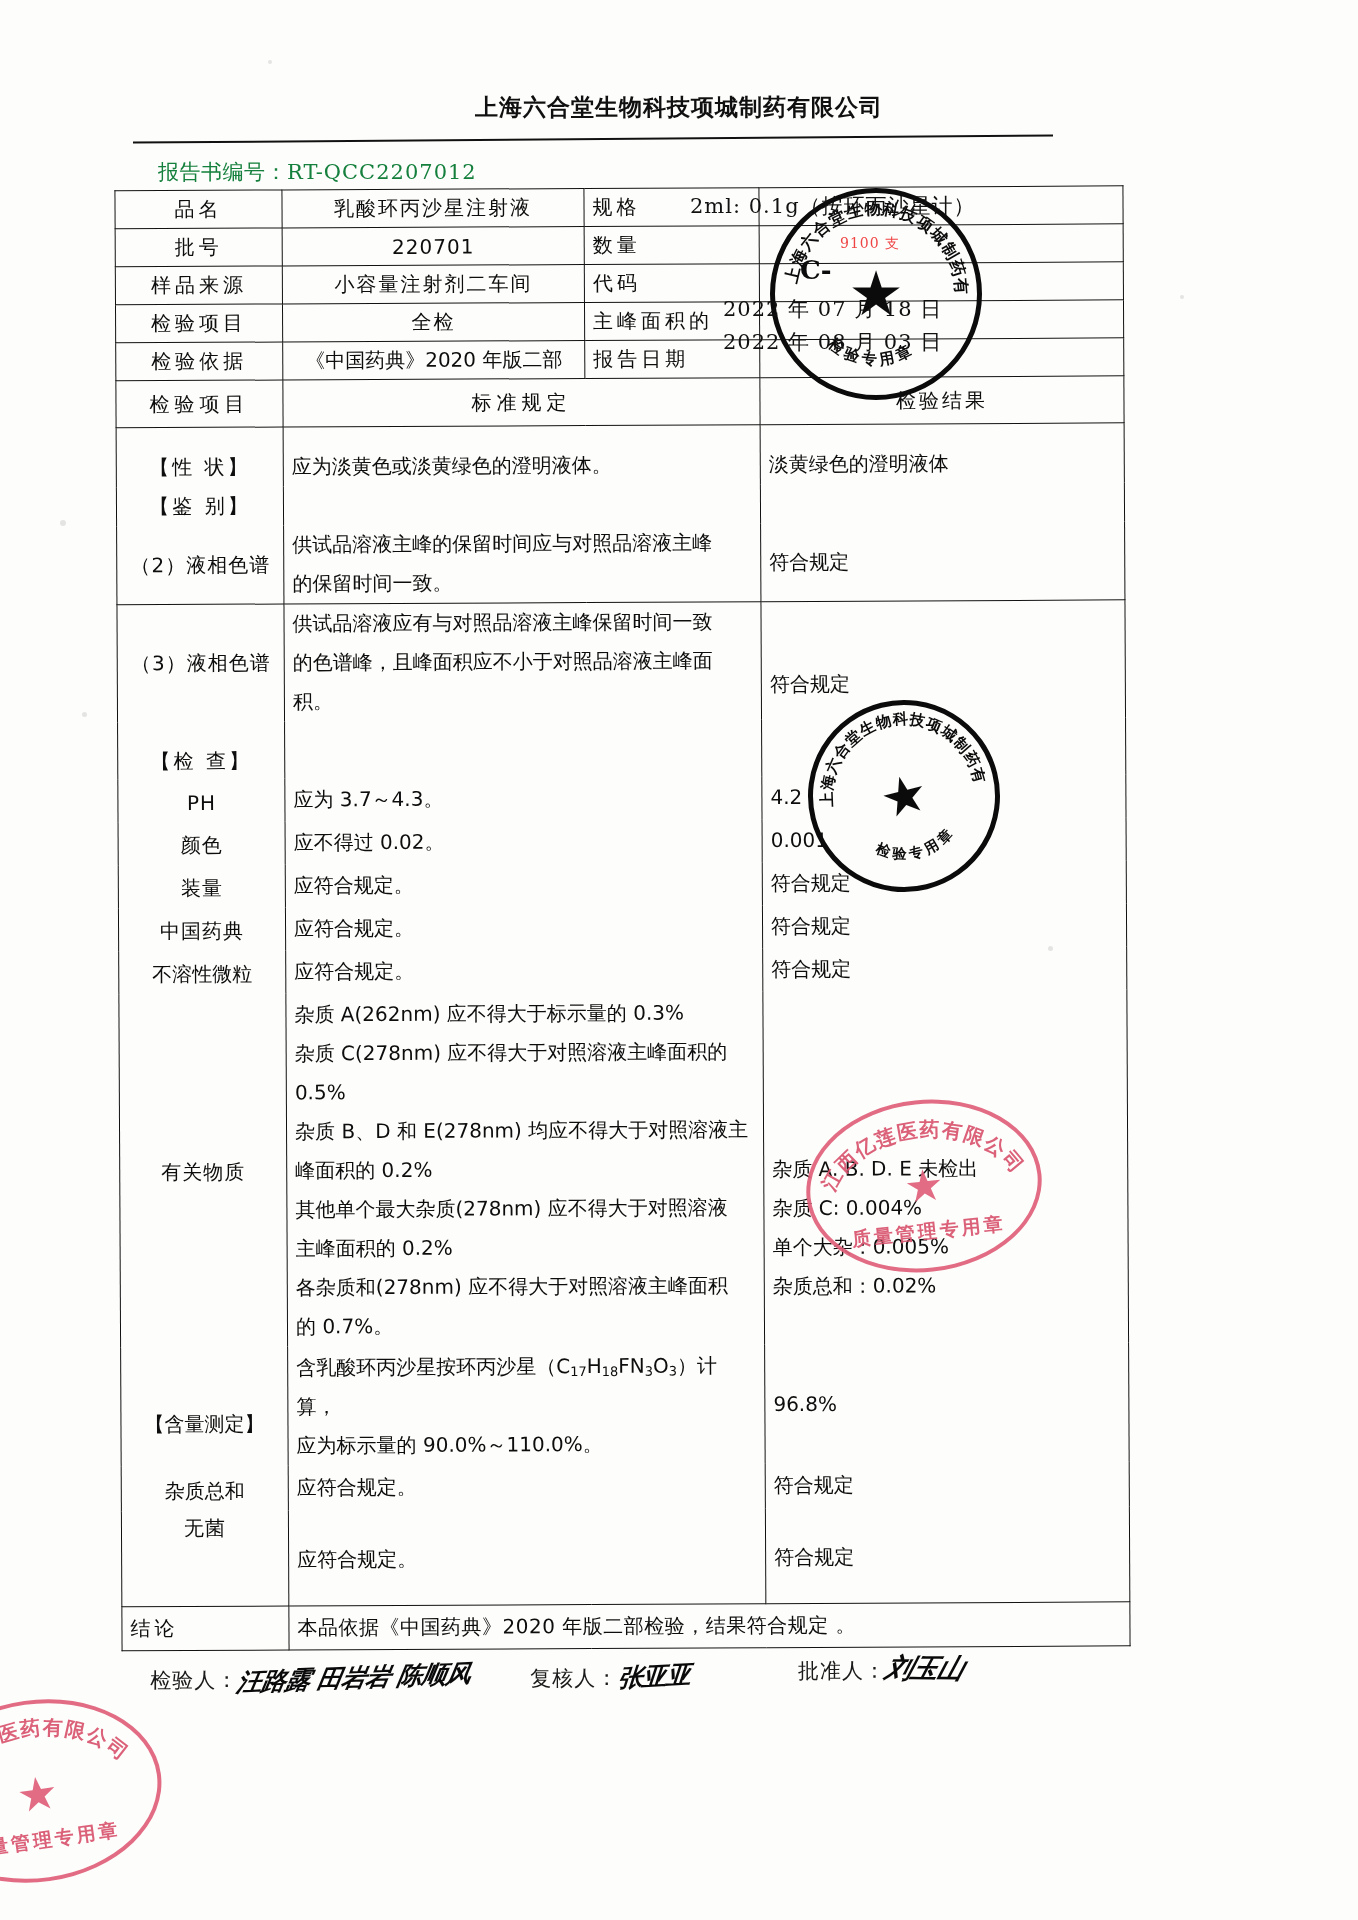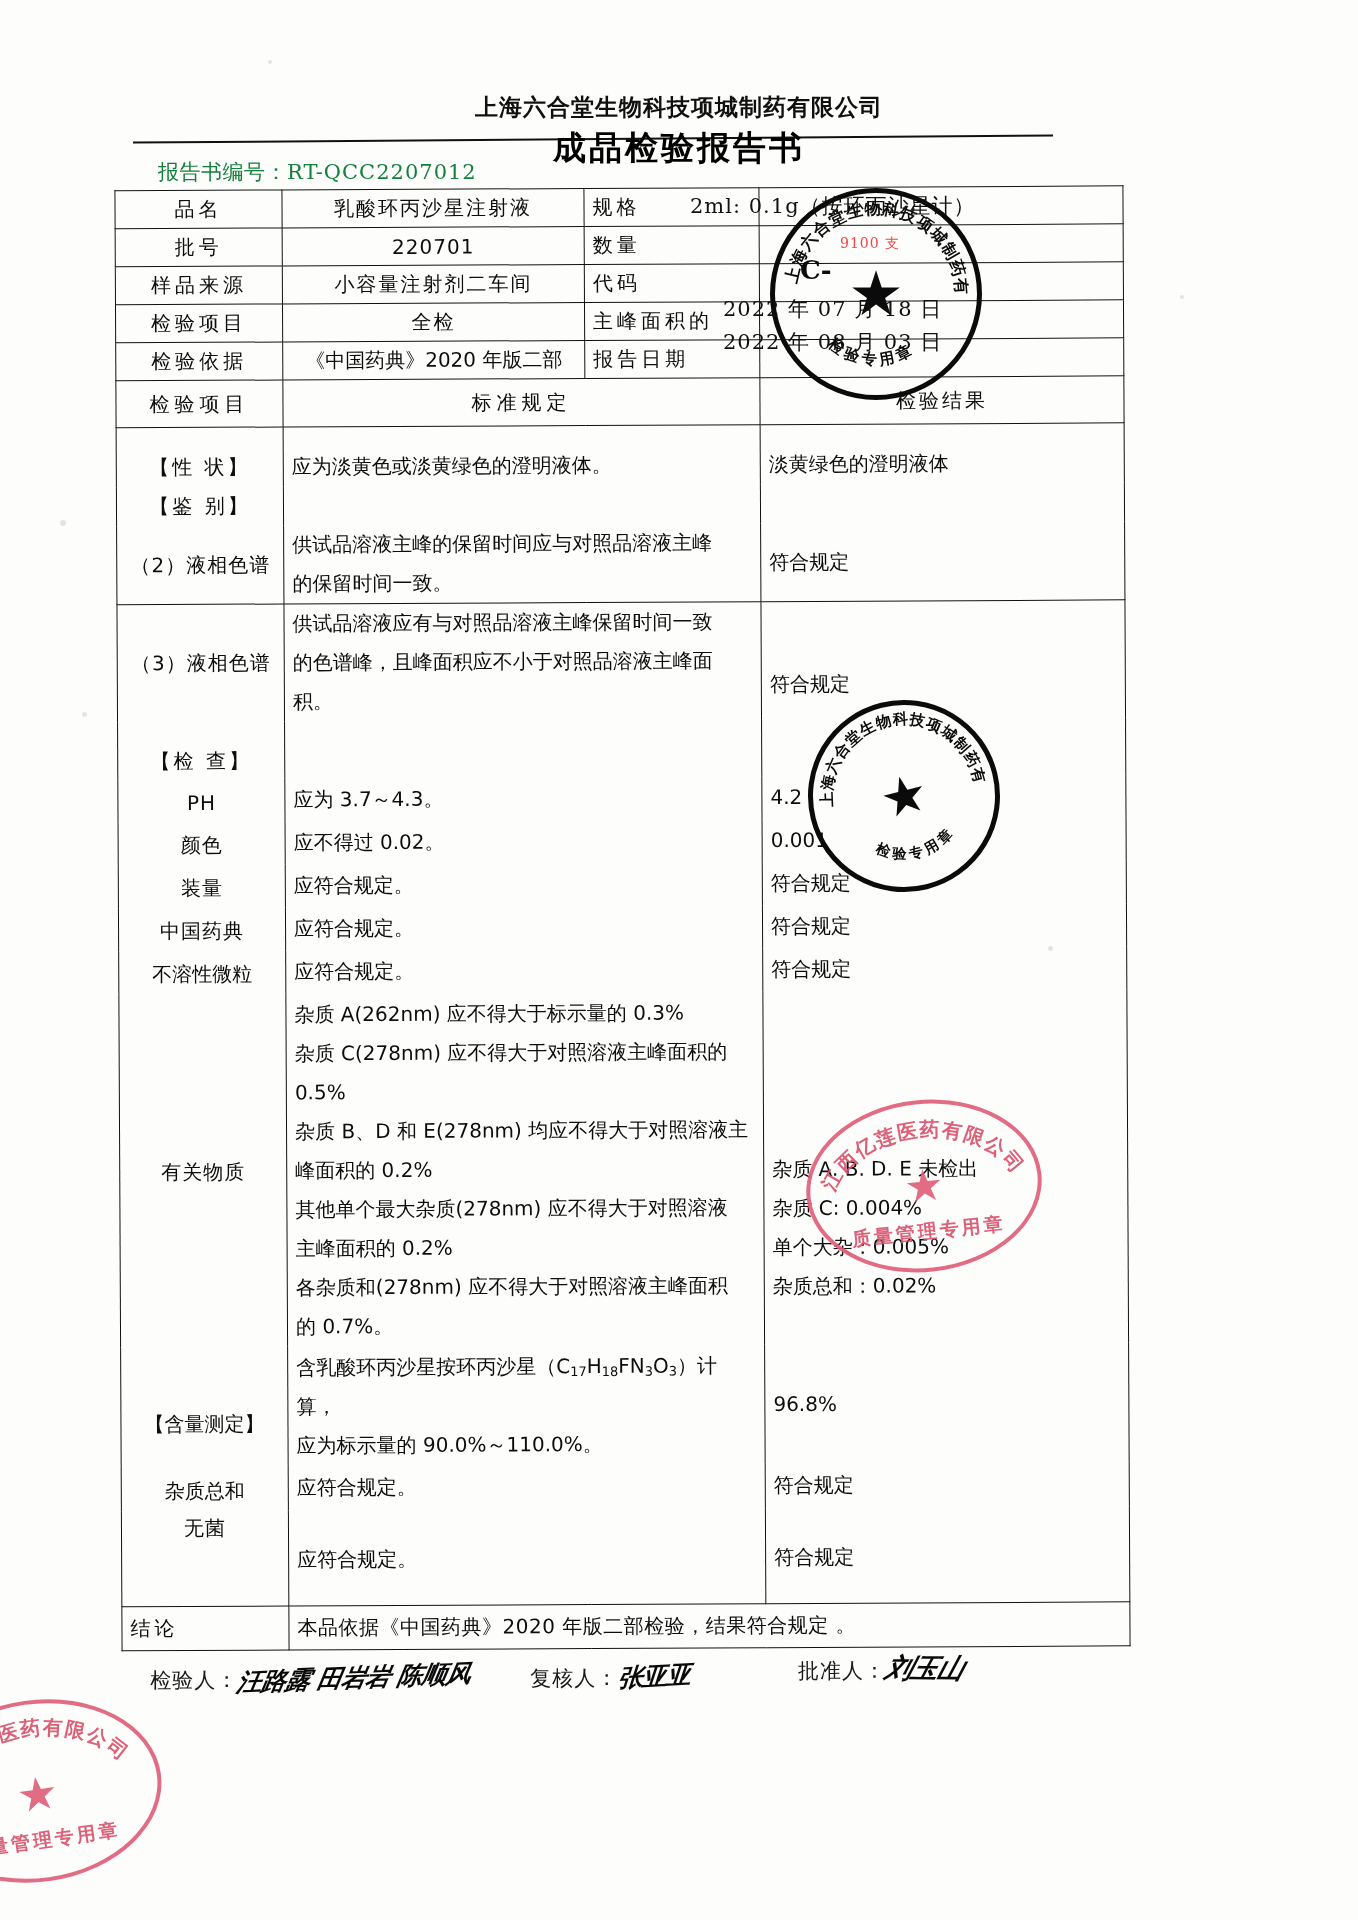--- a/index.html
+++ b/index.html
@@ -240,21 +240,20 @@
 <div id="page">
 
   <div class="speck" style="left:60px;top:520px;width:6px;height:6px;"></div>
   <div class="speck" style="left:82px;top:712px;width:5px;height:5px;"></div>
   <div class="speck" style="left:1048px;top:946px;width:5px;height:5px;"></div>
   <div class="speck" style="left:1180px;top:295px;width:4px;height:4px;"></div>
   <div class="speck" style="left:268px;top:60px;width:4px;height:4px;"></div>
 
   <div class="company">上海六合堂生物科技项城制药有限公司</div>
   <div class="title-rule"></div>
-  <div class="doc-title">成品检验报告书</div>
 
   <div class="report-no">
     <span>报告书编号：</span><span class="val">RT-QCC2207012</span>
   </div>
 
   <div class="tbl-wrap">
   <table class="rep">
 
     <tbody>
           <tr class="rowh">

